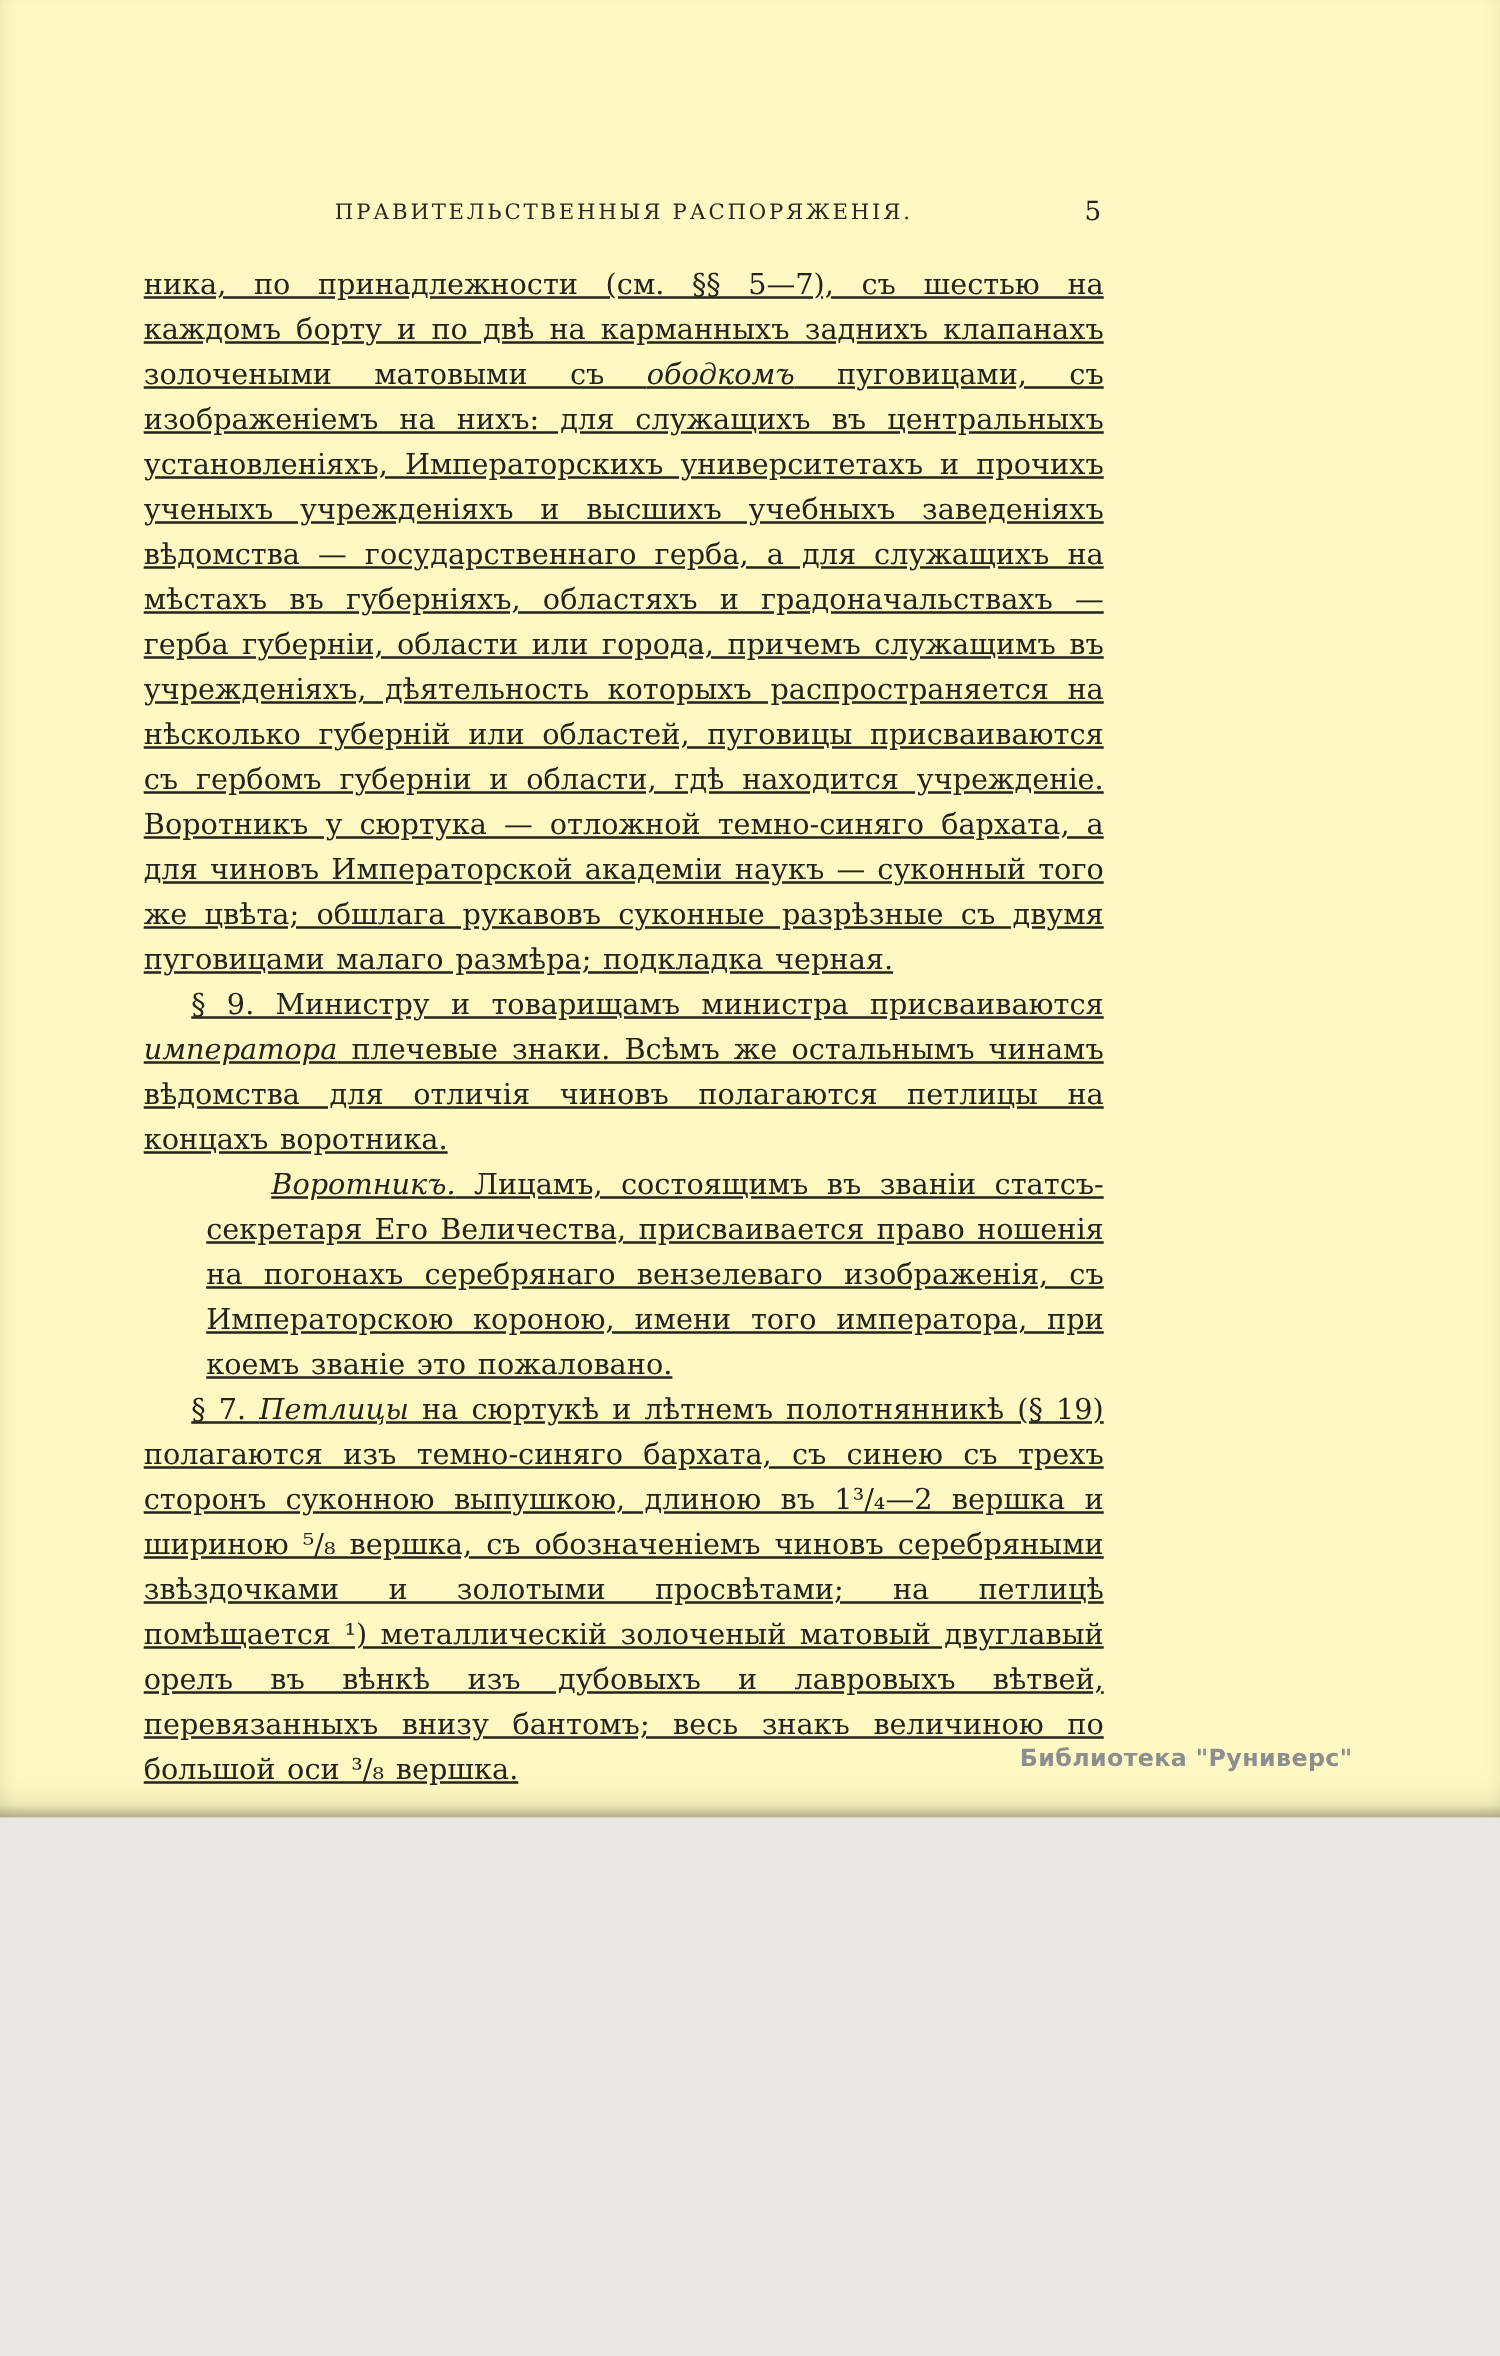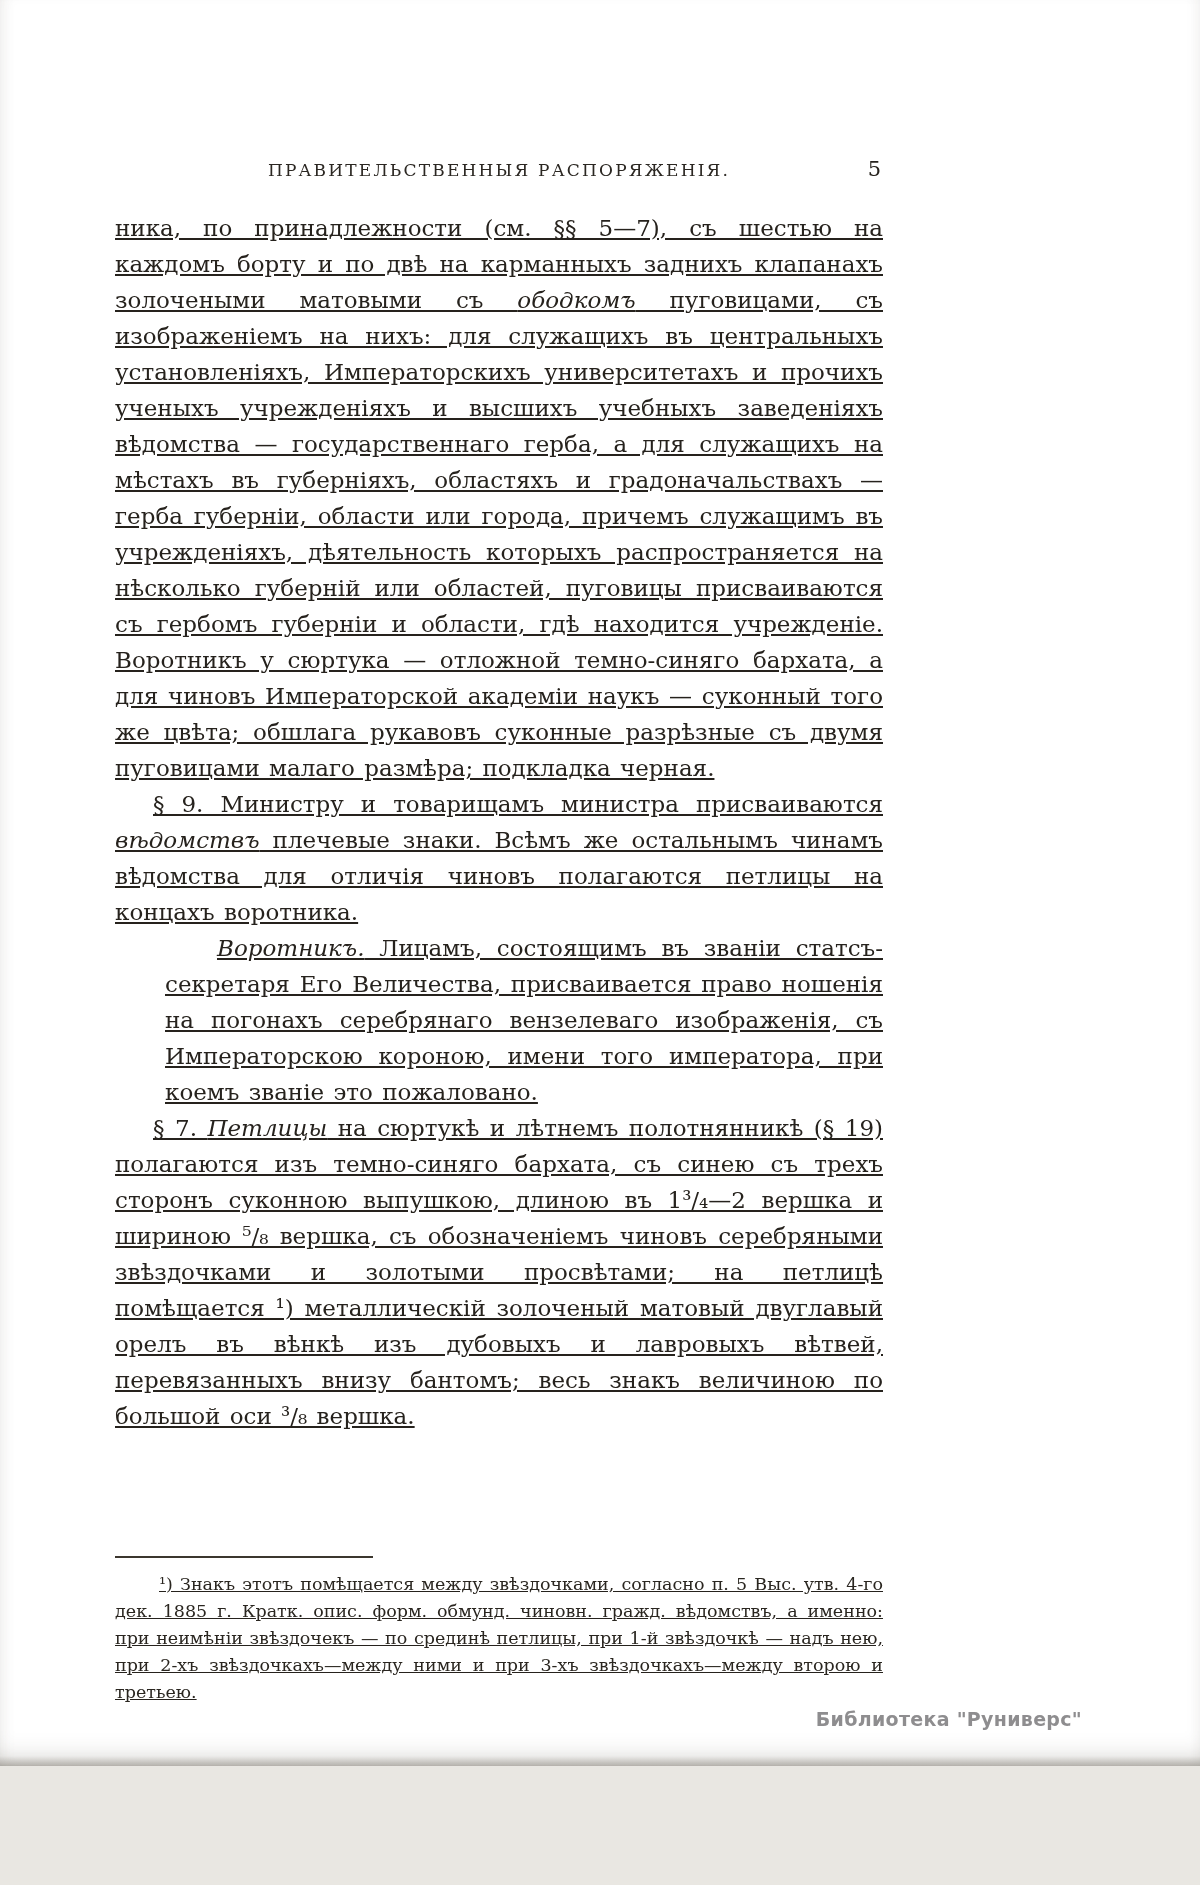--- a/index.html
+++ b/index.html
@@ -1,23 +1,23 @@
 <!DOCTYPE html>
 <html lang="ru"><head>
 <meta charset="utf-8">
 <title>Scanned book page</title>
 <style>
   * { margin: 0; padding: 0; box-sizing: border-box; }
   html, body { background: #e9e7e2; }
   .page {
     position: relative;
     width: 1200px;
-    height: 1766px;
+    height: 1454px;
     margin: 0 auto;
-    background: #ffffff;
+    background: #fef9c3;
     color: #26221d;
     font-family: "DejaVu Serif", "Liberation Serif", serif;
     overflow: hidden;
     box-shadow:
       inset 0 -20px 28px -18px rgba(70, 62, 50, 0.35),
       inset 10px 0 22px -18px rgba(70, 62, 50, 0.18),
       inset -8px 0 20px -17px rgba(70, 62, 50, 0.14);
   }
   .content {
     position: absolute;
@@ -93,21 +93,21 @@
 <body>
 
 <div class="page">
   <div class="content">
     <header class="page-header">
       <div class="running-title">ПРАВИТЕЛЬСТВЕННЫЯ РАСПОРЯЖЕНІЯ.</div>
       <div class="page-number">5</div>
     </header>
     <main class="page-body">
         <p class="para plain"><span>ника, по принадлежности (см. §§ 5—7), съ шестью на каждомъ борту и по двѣ на карманныхъ заднихъ клапанахъ золочеными матовыми съ </span><em>ободкомъ</em><span> пуговицами, съ изображеніемъ на нихъ: для служащихъ въ центральныхъ установленіяхъ, Императорскихъ университетахъ и прочихъ ученыхъ учрежденіяхъ и высшихъ учебныхъ заведеніяхъ вѣдомства — государственнаго герба, а для служащихъ на мѣстахъ въ губерніяхъ, областяхъ и градоначальствахъ — герба губерніи, области или города, причемъ служащимъ въ учрежденіяхъ, дѣятельность которыхъ распространяется на нѣсколько губерній или областей, пуговицы присваиваются съ гербомъ губерніи и области, гдѣ находится учрежденіе. Воротникъ у сюртука — отложной темно-синяго бархата, а для чиновъ Императорской академіи наукъ — суконный того же цвѣта; обшлага рукавовъ суконные разрѣзные съ двумя пуговицами малаго размѣра; подкладка черная.</span></p>
-        <p class="para indent"><span>§ 9. Министру и товарищамъ министра присваиваются </span><em>вѣдомствъ</em><span> плечевые знаки. Всѣмъ же остальнымъ чинамъ вѣдомства для отличія чиновъ полагаются петлицы на концахъ воротника.</span></p>
+        <p class="para indent"><span>§ 9. Министру и товарищамъ министра присваиваются </span><em>императора</em><span> плечевые знаки. Всѣмъ же остальнымъ чинамъ вѣдомства для отличія чиновъ полагаются петлицы на концахъ воротника.</span></p>
         <p class="para note"><em>Воротникъ.</em><span> Лицамъ, состоящимъ въ званіи статсъ-секретаря Его Величества, присваивается право ношенія на погонахъ серебрянаго вензелеваго изображенія, съ Императорскою короною, имени того императора, при коемъ званіе это пожаловано.</span></p>
         <p class="para indent"><span>§ 7. </span><em>Петлицы</em><span> на сюртукѣ и лѣтнемъ полотнянникѣ (§ 19) полагаются изъ темно-синяго бархата, съ синею съ трехъ сторонъ суконною выпушкою, длиною въ 1³/₄—2 вершка и шириною ⁵/₈ вершка, съ обозначеніемъ чиновъ серебряными звѣздочками и золотыми просвѣтами; на петлицѣ помѣщается ¹) металлическій золоченый матовый двуглавый орелъ въ вѣнкѣ изъ дубовыхъ и лавровыхъ вѣтвей, перевязанныхъ внизу бантомъ; весь знакъ величиною по большой оси ³/₈ вершка.</span></p>
       </main>
   </div>
 
   <div class="footnote-area">
     <hr class="footnote-rule">
     <p class="footnote">¹) Знакъ этотъ помѣщается между звѣздочками, согласно п. 5 Выс. утв. 4-го дек. 1885 г. Кратк. опис. форм. обмунд. чиновн. гражд. вѣдомствъ, а именно: при неимѣніи звѣздочекъ — по срединѣ петлицы, при 1-й звѣздочкѣ — надъ нею, при 2-хъ звѣздочкахъ—между ними и при 3-хъ звѣздочкахъ—между второю и третьею.</p>
   </div>
 

